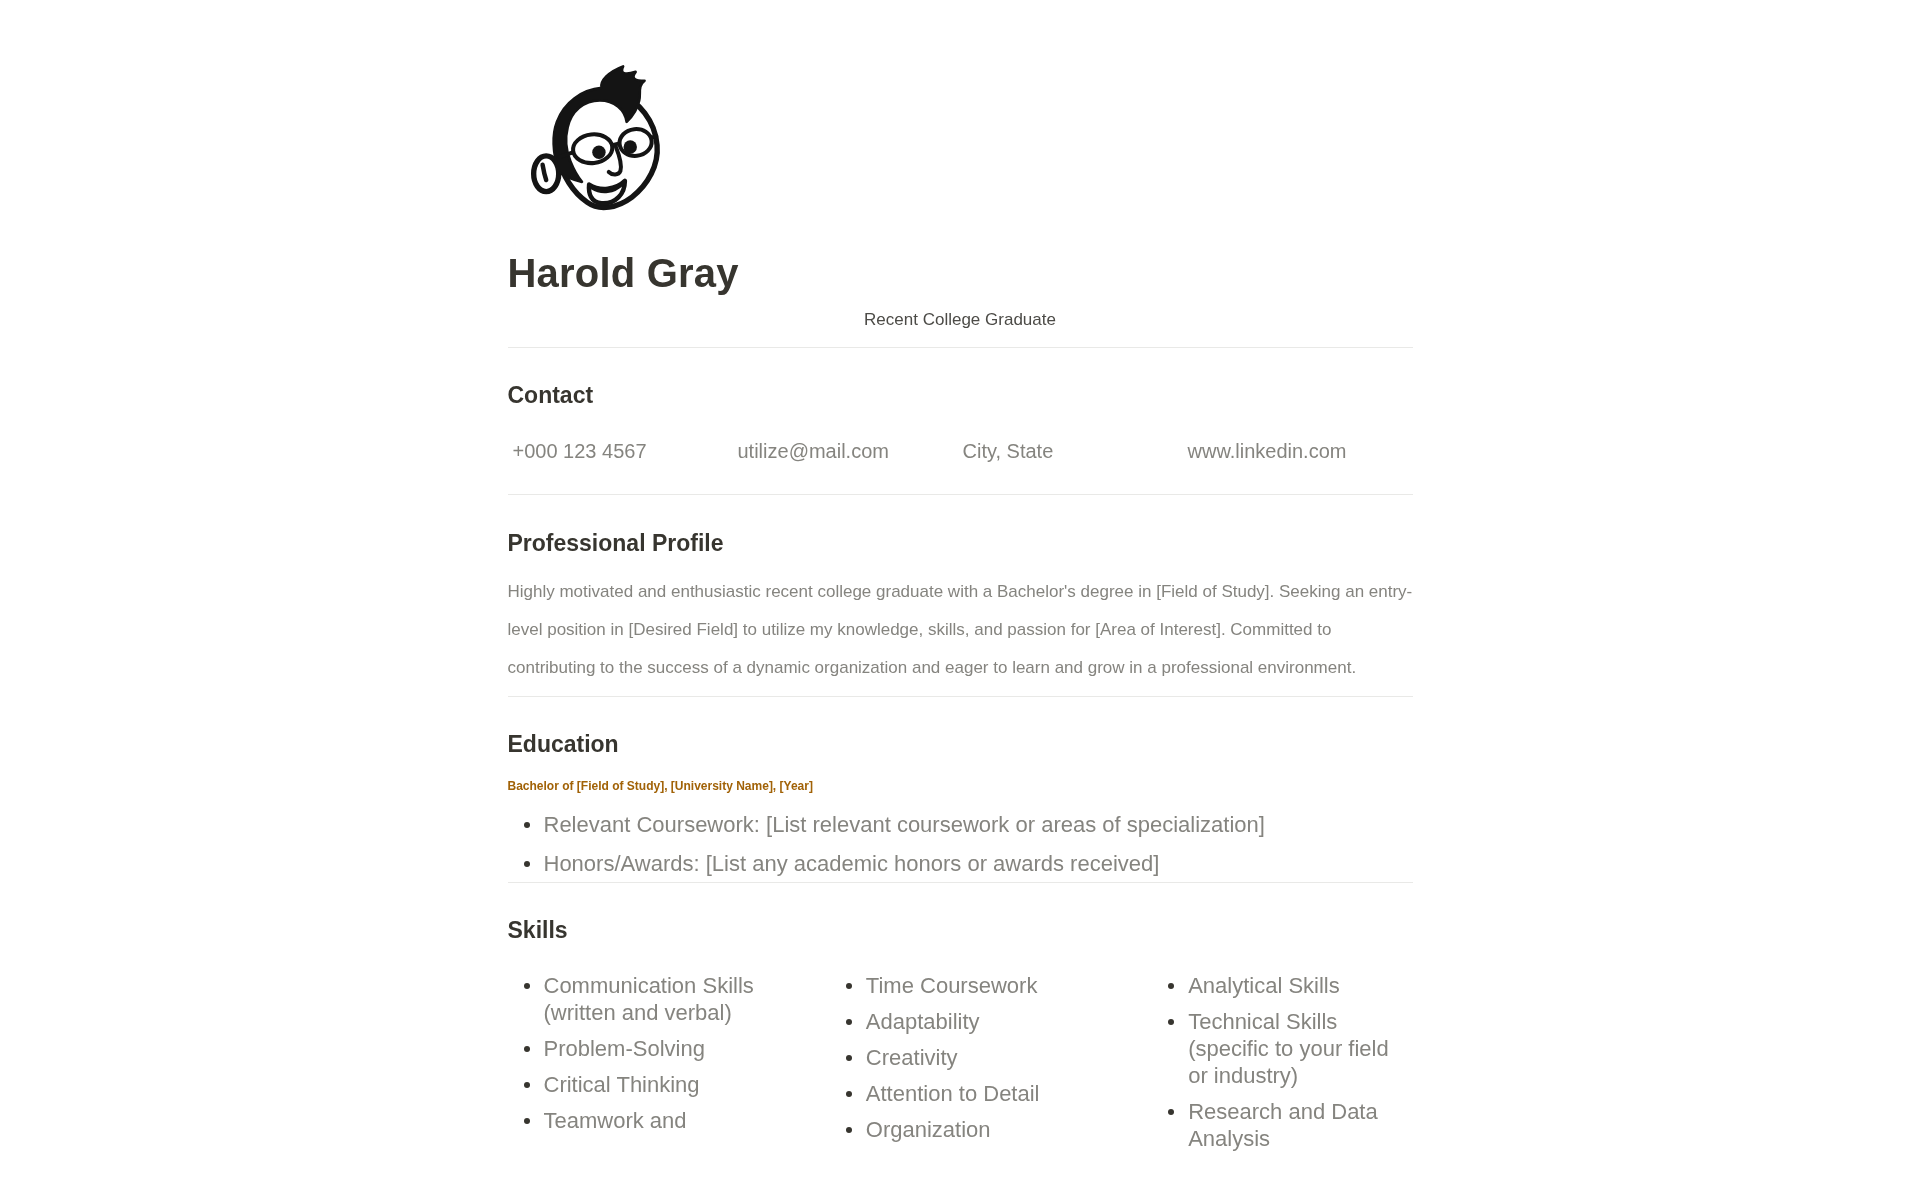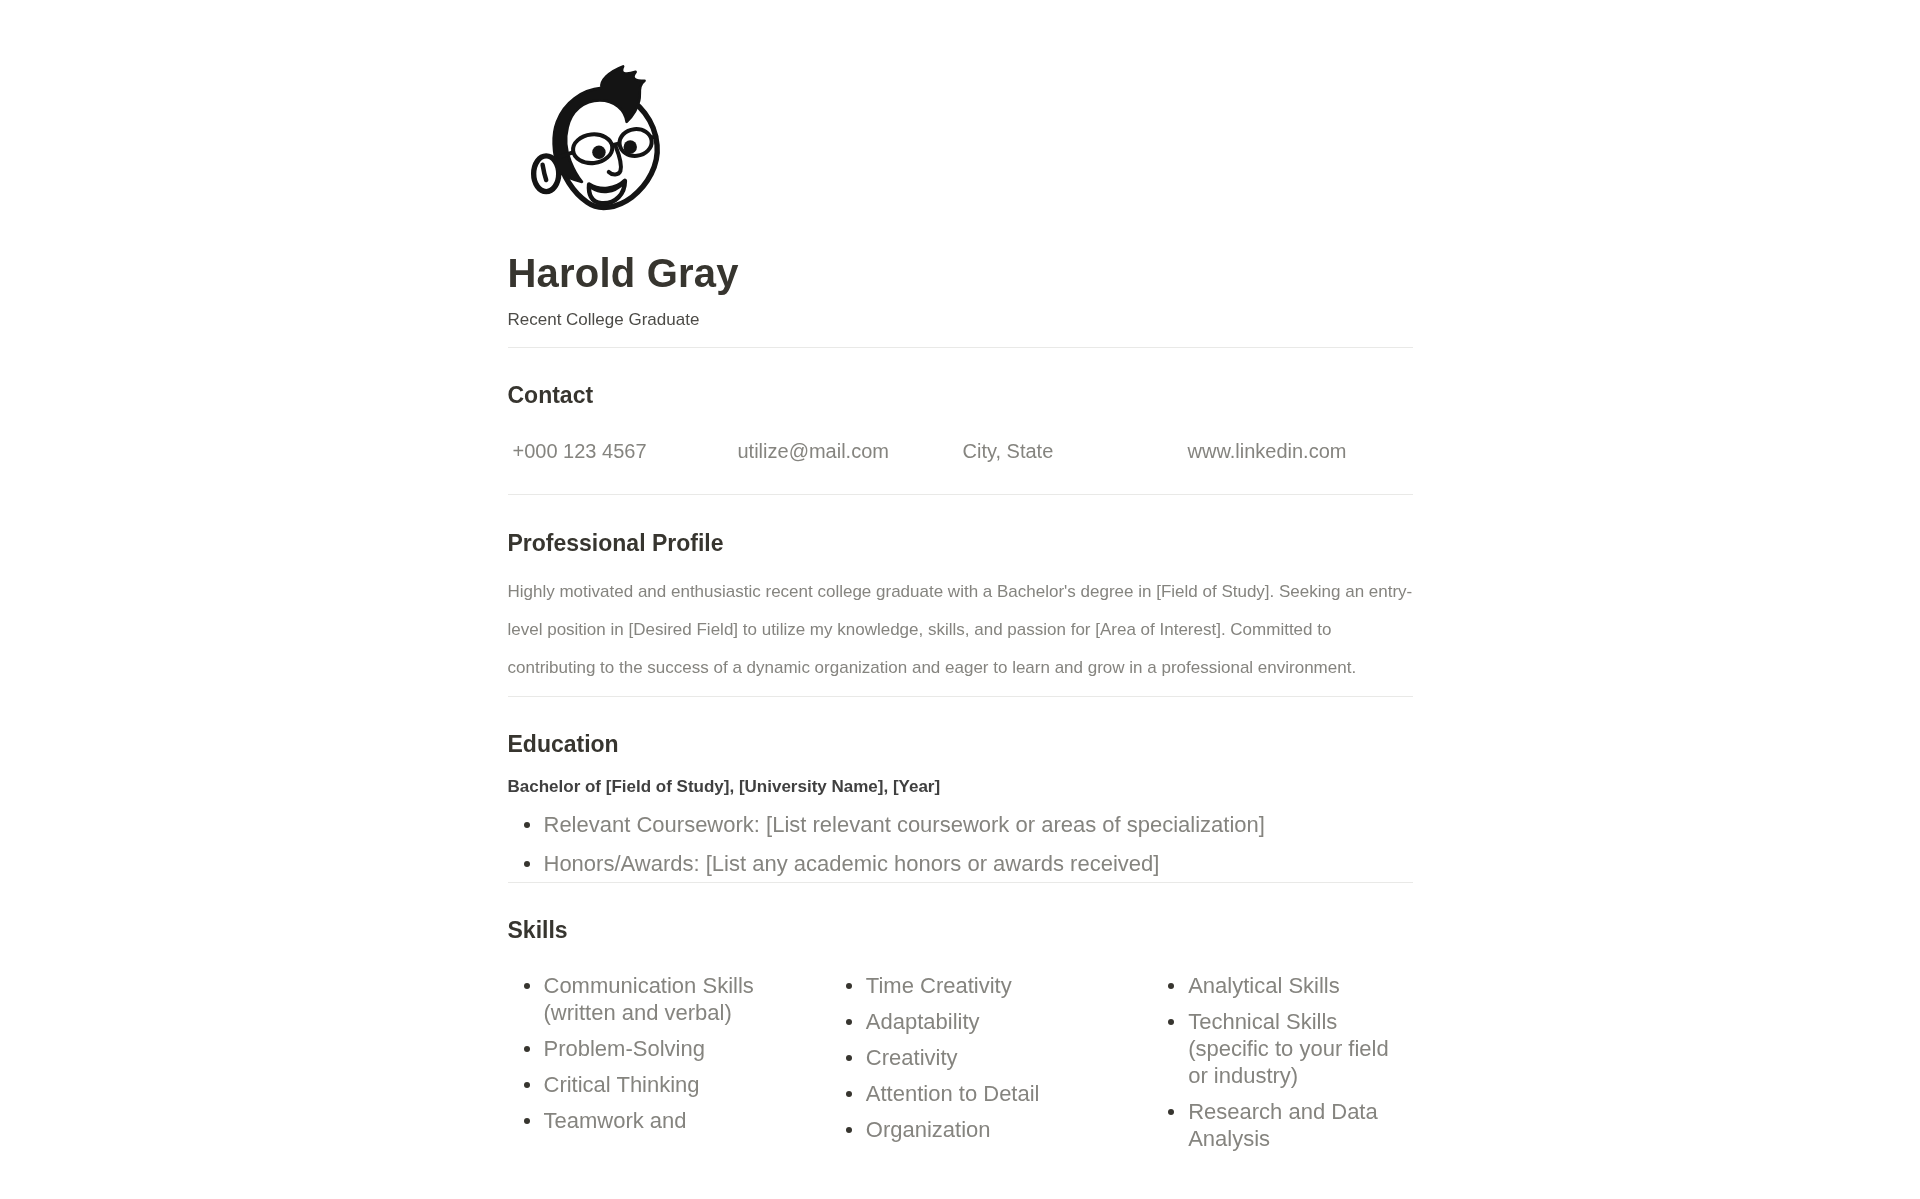--- a/index.html
+++ b/index.html
@@ -28,20 +28,21 @@
     line-height: 44px;
     font-weight: 700;
     color: #37352f;
     letter-spacing: 0.2px;
   }
   .subtitle {
     margin-top: 13px;
     font-size: 17px;
     line-height: 23px;
     color: #4c4b47;
+    text-align: center;
   }
 
   hr.divider {
     border: none;
     border-top: 1px solid #e9e9e7;
     width: 100%;
   }
   hr.d1 { margin: 16px 0 0 0; }
   hr.d2 { margin: 29px 0 0 0; }
   hr.d3 { margin: 9px 0 0 0; }
@@ -68,24 +69,24 @@
 
   p.profile-text {
     margin: 14px 0 0 0;
     font-size: 17px;
     line-height: 38px;
     color: #85847f;
   }
 
   .degree {
     margin-top: 13px;
-    font-size: 17px;
+    font-size: 12px;
     line-height: 27px;
     font-weight: 700;
-    color: #404040;
+    color: #a16207;
   }
 
   ul.bullets {
     margin: 11px 0 0 0;
     padding: 0 0 0 36px;
     list-style: none;
   }
   ul.bullets li {
     position: relative;
     font-size: 22px;
@@ -184,21 +185,21 @@
   <section>
     <h2>Skills</h2>
     <div class="skills-grid">
       <ul class="bullets">
         <li>Communication Skills (written and verbal)</li>
         <li>Problem-Solving</li>
         <li>Critical Thinking</li>
         <li>Teamwork and</li>
       </ul>
       <ul class="bullets">
-        <li>Time Creativity</li>
+        <li>Time Coursework</li>
         <li>Adaptability</li>
         <li>Creativity</li>
         <li>Attention to Detail</li>
         <li>Organization</li>
       </ul>
       <ul class="bullets">
         <li>Analytical Skills</li>
         <li>Technical Skills (specific to your field or industry)</li>
         <li>Research and Data Analysis</li>
       </ul>

